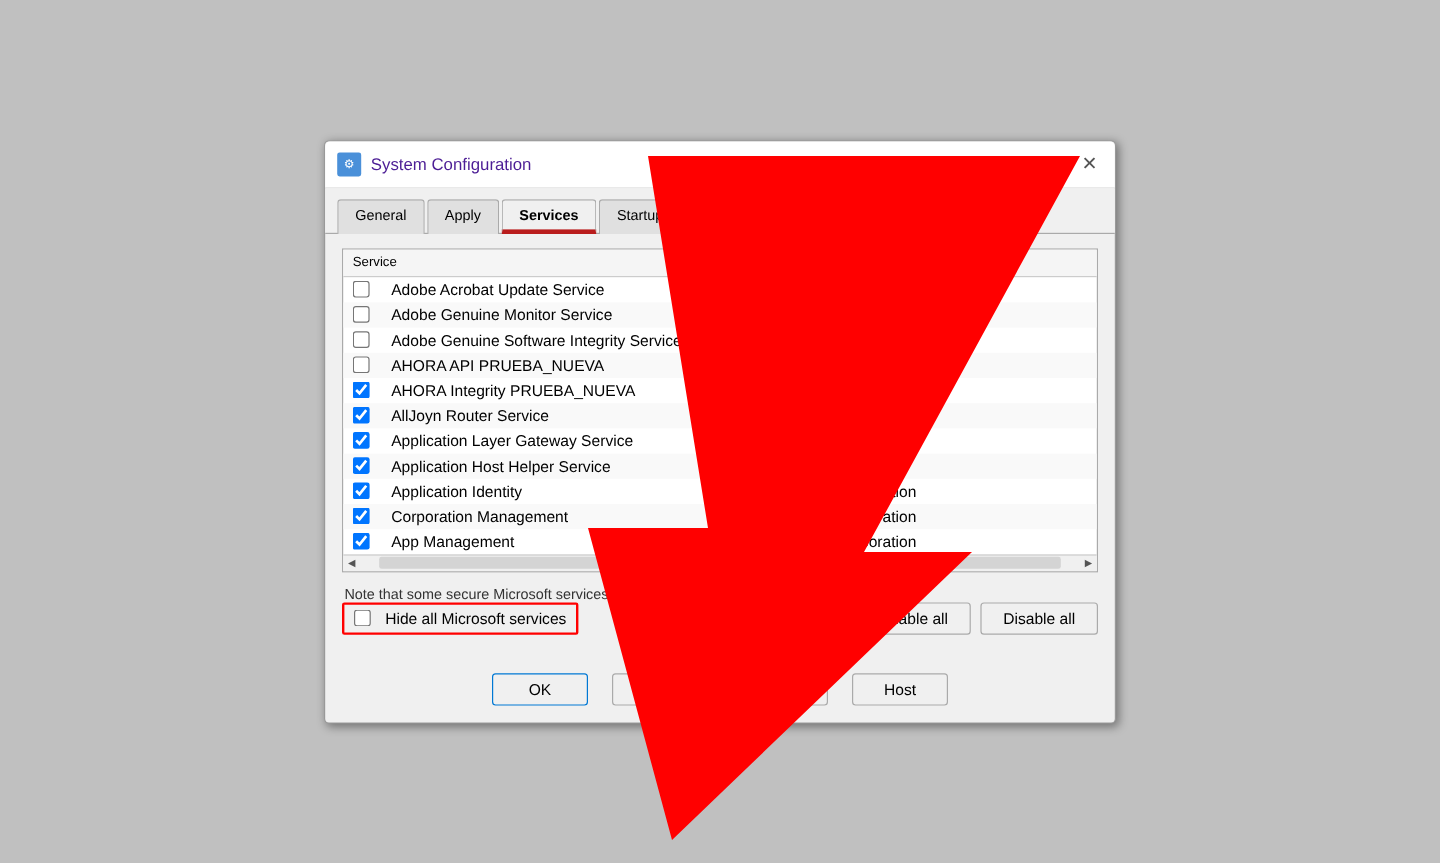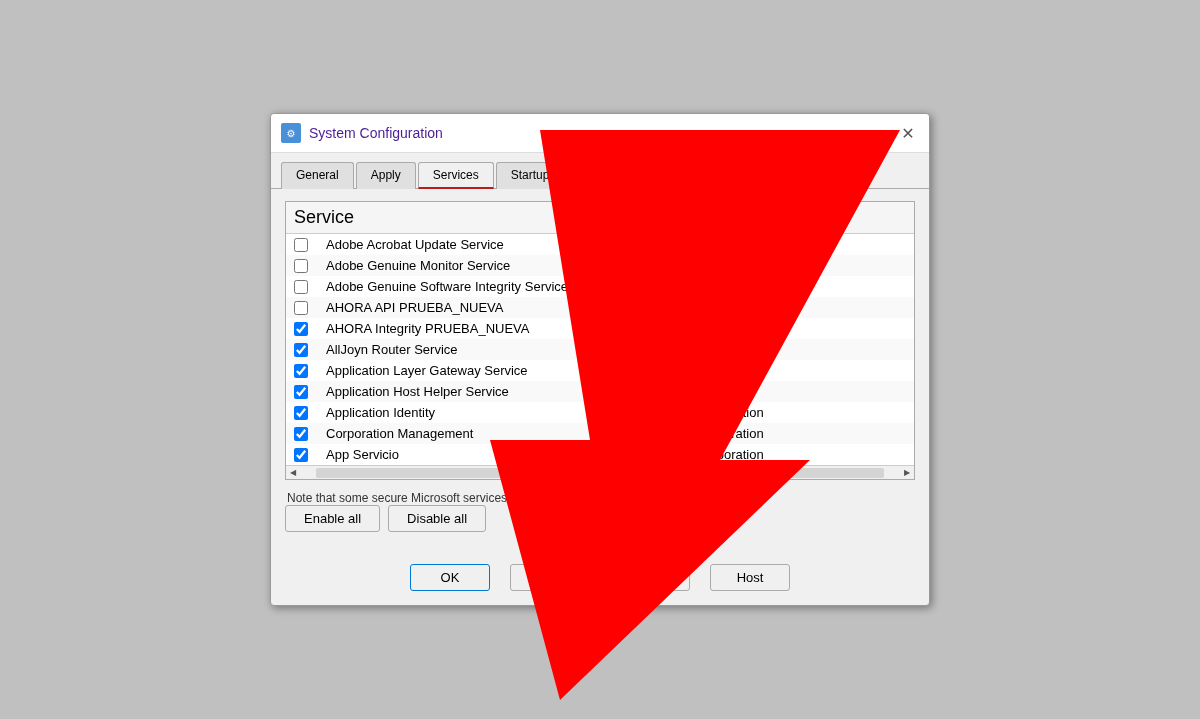--- a/index.html
+++ b/index.html
@@ -89,23 +89,23 @@
       cursor: pointer;
       font-size: 12px;
       border-bottom: none;
       border-radius: 3px 3px 0 0;
       position: relative;
       top: 1px;
     }
 
     .tab.active {
       background: #f0f0f0;
-      border-bottom: 2px solid #b91c1c;
+      border-bottom: 4px solid #b91c1c;
       z-index: 2;
-      font-weight: 400;
+      font-weight: 700;
     }
 
     .content {
       padding: 12px 14px;
     }
 
     .services-list-container {
       border: 1px solid #aaa;
       background: #fff;
       overflow: hidden;
@@ -116,21 +116,21 @@
       width: 100%;
       border-collapse: collapse;
     }
 
     .services-table th {
       text-align: left;
       padding: 5px 8px;
       background: #f5f5f5;
       border-bottom: 1px solid #ccc;
       font-weight: normal;
-      font-size: 18px;
+      font-size: 11px;
     }
 
     .services-table td {
       padding: 3px 8px;
       font-size: 13px;
       vertical-align: middle;
     }
 
     .services-table tr:nth-child(even) { background: #f9f9f9; }
 
@@ -374,39 +374,43 @@
                       <input type="checkbox" class="service-checkbox" checked="" style="">
                       <span>Corporation Management</span>
                     </div>
                   </td>
                   <td class="col-manufacturer">Microsoft Corporation</td>
                 </tr>
                 <tr>
                   <td class="col-service">
                     <div class="service-name-cell">
                       <input type="checkbox" class="service-checkbox" checked="" style="">
-                      <span>App Servicio</span>
+                      <span>App Management</span>
                     </div>
                   </td>
                   <td class="col-manufacturer">Microsoft Corporation</td>
                 </tr>
               </tbody>
           </table>
         </div>
       </div>
       <div class="bottom-scroll">
         <div class="scroll-arrow">◀</div>
         <div class="scrollbar-h"></div>
         <div class="scroll-arrow">▶</div>
       </div>
     </div>
 
     <div style="margin-bottom:8px;">
       <span class="note-text">Note that some secure Microsoft services may not be disa...</span>
       <div class="bottom-row">
+        <label class="hide-ms-label">
+          <input type="checkbox" class="service-checkbox" style="">
+          <span>Hide all Microsoft services</span>
+        </label>
         <div class="enable-disable-btns">
           <button class="btn">Enable all</button>
           <button class="btn">Disable all</button>
         </div>
       </div>
     </div>
 
   </div>
 
   <div class="dialog-footer">

